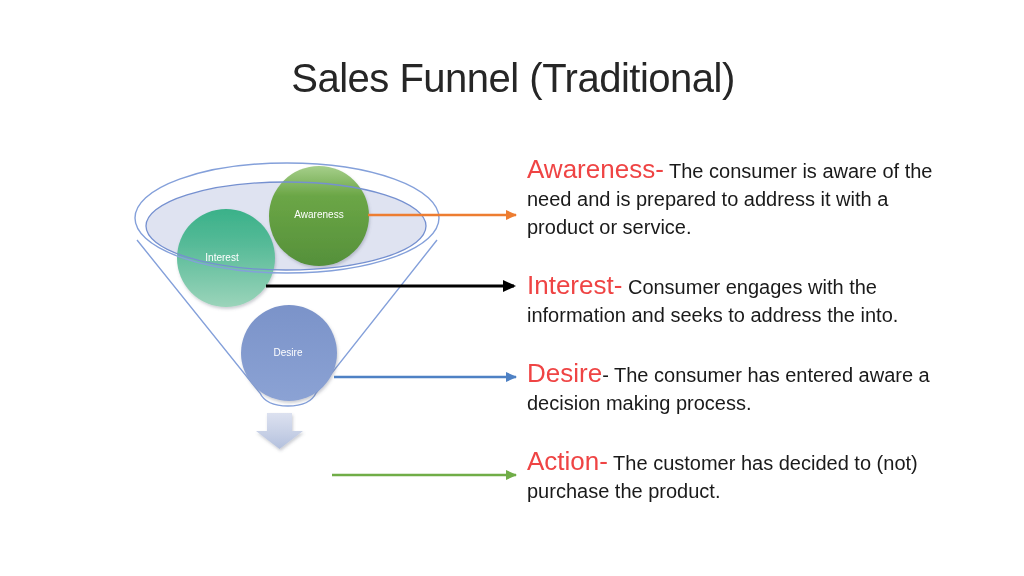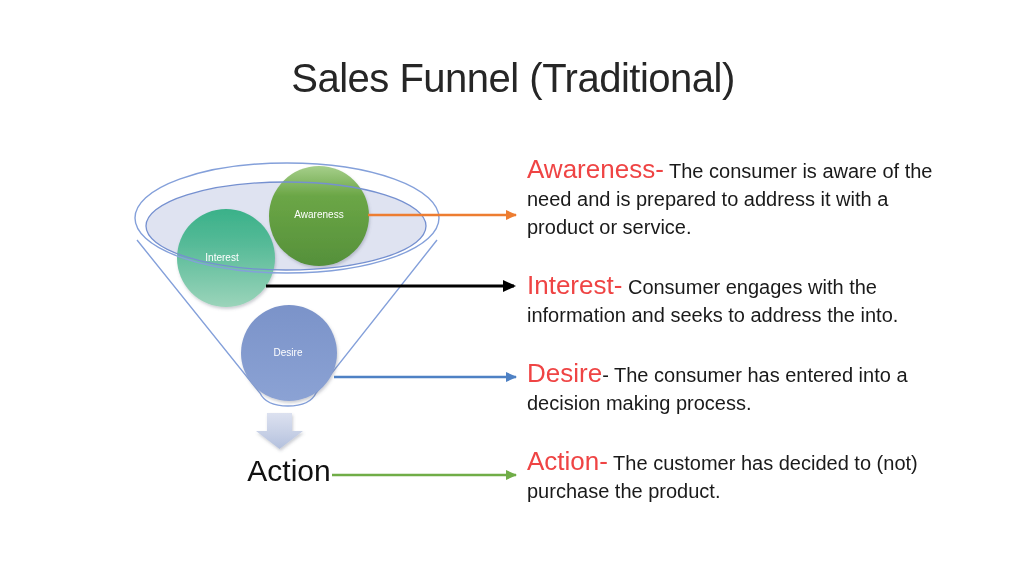--- a/index.html
+++ b/index.html
@@ -93,33 +93,32 @@
     <line x1="334" y1="377" x2="516" y2="377" stroke-width="2.5" marker-end="url(#m-desire)" stroke="#4E81C4"></line>
     <line x1="332" y1="475" x2="516" y2="475" stroke-width="2.5" marker-end="url(#m-action)" stroke="#70AD47"></line>
 
     <path d="M267,413 L292,413 L292,431 L303,431 L279.5,449 L256,431 L267,431 Z" fill="url(#gradDown)" filter="url(#softShadow)"></path>
   </svg>
 
   <div class="stage-label awareness">Awareness</div>
   <div class="stage-label interest">Interest</div>
   <div class="stage-label desire">Desire</div>
 
-  <div class="action-label">Action</div>
 
   <div class="legend-row awareness">
     <span class="legend-head">Awareness-</span><span class="legend-body"> The consumer is aware of the
 need and is prepared to address it with a
 product or service.</span>
   </div>
   <div class="legend-row interest">
     <span class="legend-head">Interest-</span><span class="legend-body"> Consumer engages with the
 information and seeks to address the into.</span>
   </div>
   <div class="legend-row desire">
-    <span class="legend-head">Desire</span><span class="legend-body">- The consumer has entered into a
+    <span class="legend-head">Desire</span><span class="legend-body">- The consumer has entered aware a
 decision making process.</span>
   </div>
   <div class="legend-row action">
     <span class="legend-head">Action-</span><span class="legend-body"> The customer has decided to (not)
 purchase the product.</span>
   </div>
 
 </div>
 
 </body></html>

